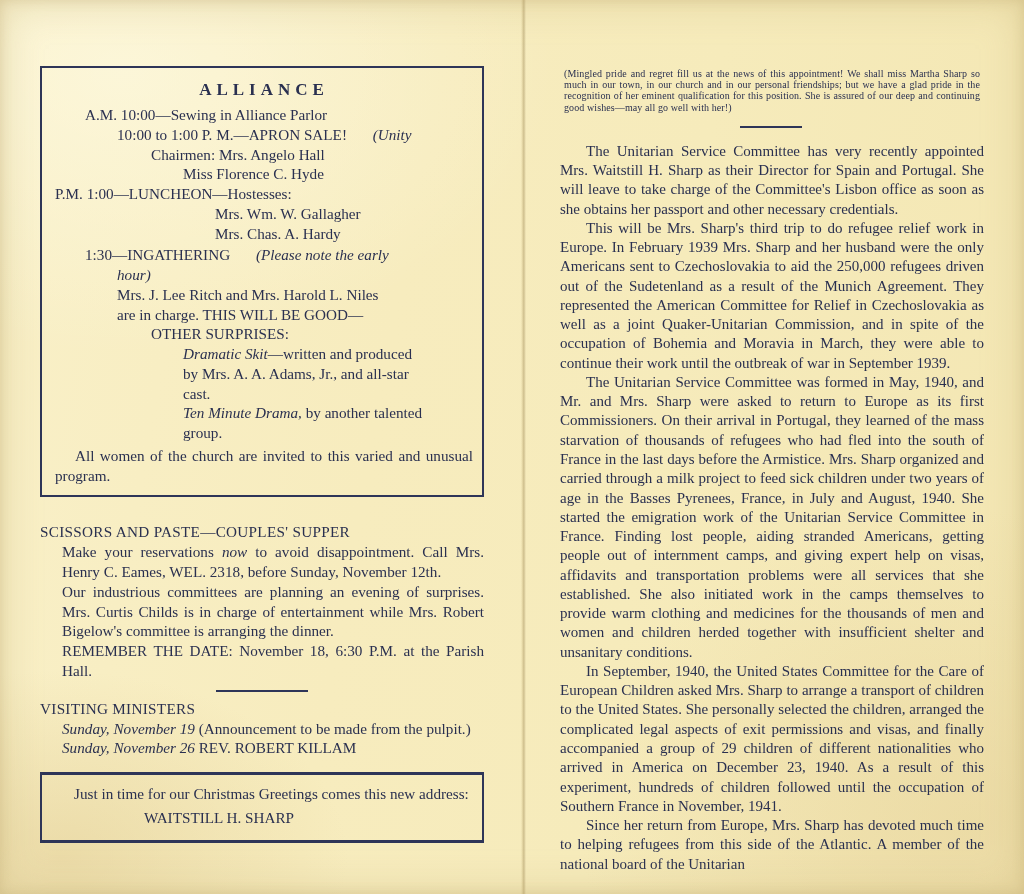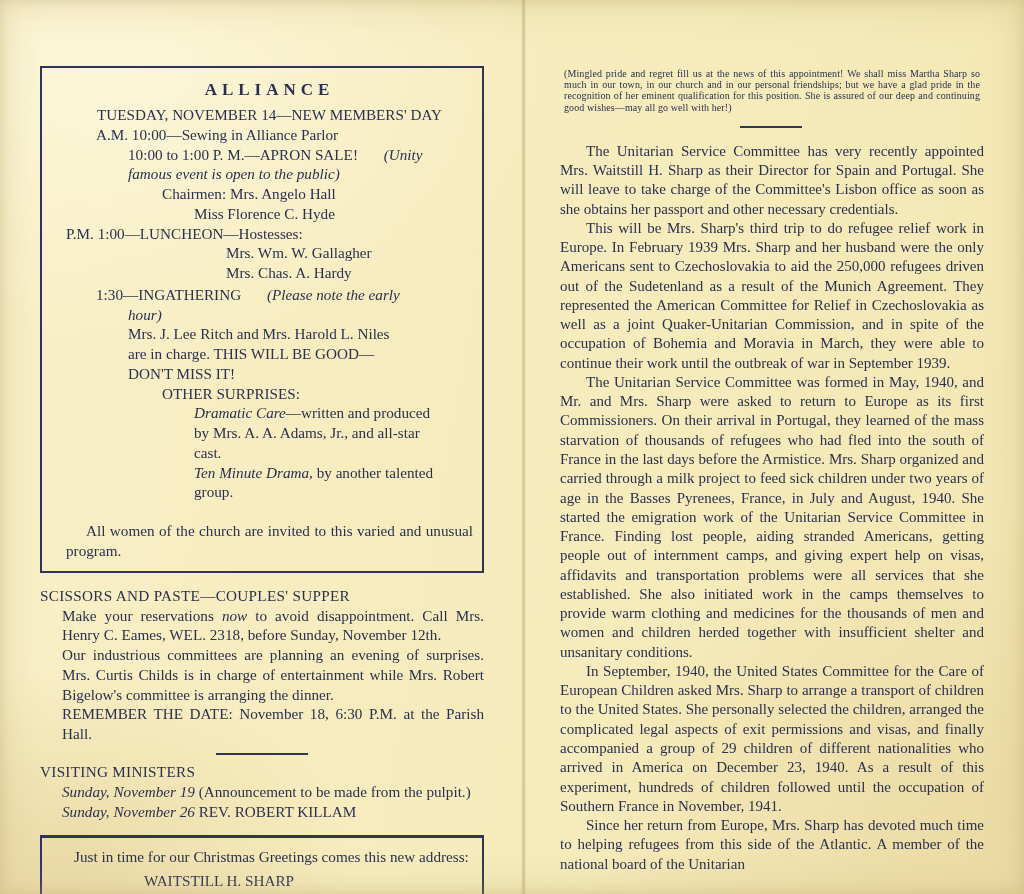--- a/index.html
+++ b/index.html
@@ -48,21 +48,21 @@
     pointer-events: none;
   }
 
   .col { position: absolute; }
 
   
   .col-left { left: 40px; top: 66px; width: 444px; }
 
   .alliance-box {
     border: 2px solid #2e3558;
-    padding: 8px 9px 10px 24px;
+    padding: 8px 9px 10px 13px;
     box-sizing: border-box;
   }
   .alliance-title {
     text-align: center;
     font-size: 17px;
     font-weight: bold;
     letter-spacing: 5px;
     margin: 4px 0 5px 0;
   }
   .ln {
@@ -79,21 +79,21 @@
   .ind4 { padding-left: 128px; }
   .ind5 { padding-left: 160px; }
 
   .para {
     font-size: 15.2px;
     line-height: 1.30;
     text-align: justify;
     margin: 0;
   }
 
-  .sec { margin-top: 14px; }
+  .sec { margin-top: 26px; }
   .sec-head {
     font-size: 15.2px;
     font-weight: normal;
     letter-spacing: 0.3px;
     margin: 0 0 1px 0;
   }
   .sec-body { padding-left: 22px; }
   .sec-body .para { text-align: justify; }
 
   .rule-short {
@@ -143,61 +143,58 @@
 </head>
 <body>
 
 <div class="paper"></div>
 
 <div class="col col-left">
 
   <div class="alliance-box">
     <div class="alliance-title">ALLIANCE</div>
 
-    <div class="ln ctr">TUESDAY, NOVEMBER 14—NEW MEMBERS' DAY</div>
 
     <div class="ln ind1">A.M. 10:00—Sewing in Alliance Parlor</div>
 
     <div class="ln ind2">
       <span>10:00 to 1:00 P. M.—APRON SALE!</span>
       <span class="i" style="padding-left:22px">(Unity</span>
     </div>
-    <div class="ln ind2 i">famous event is open to the public)</div>
 
     <div class="ln ind3">Chairmen:  Mrs. Angelo Hall</div>
     <div class="ln ind4">Miss Florence C. Hyde</div>
 
     <div class="ln">P.M.  1:00—LUNCHEON—Hostesses:</div>
     <div class="ln ind5">Mrs. Wm. W. Gallagher</div>
     <div class="ln ind5">Mrs. Chas. A. Hardy</div>
 
     <div class="ln ind1" style="margin-top:2px">
       <span>1:30—INGATHERING</span>
       <span class="i" style="padding-left:22px">(Please note the early</span>
     </div>
     <div class="ln ind2 i">hour)</div>
 
     <div class="ln ind2">Mrs. J. Lee Ritch and Mrs. Harold L. Niles</div>
     <div class="ln ind2">are in charge.  THIS WILL BE GOOD—</div>
-    <div class="ln ind2">DON'T MISS IT!</div>
 
     <div class="ln ind3">OTHER SURPRISES:</div>
 
     <div class="ln ind4">
-      <span class="i">Dramatic Care</span><span>—written and produced</span>
+      <span class="i">Dramatic Skit</span><span>—written and produced</span>
     </div>
     <div class="ln ind4">by Mrs. A. A. Adams, Jr., and all-star</div>
     <div class="ln ind4">cast.</div>
 
     <div class="ln ind4">
       <span class="i">Ten Minute Drama,</span><span> by another talented</span>
     </div>
     <div class="ln ind4">group.</div>
 
-    <div class="para" style="margin-top:19px; text-indent:20px">All women of the church are invited to this varied and unusual program.</div>
+    <div class="para" style="margin-top:3px; text-indent:20px">All women of the church are invited to this varied and unusual program.</div>
   </div>
 
   <div class="sec">
     <div class="sec-head">SCISSORS AND PASTE—COUPLES' SUPPER</div>
     <div class="sec-body">
       <div class="para"><span>Make your reservations </span><span class="i">now</span><span> to avoid disappointment. Call Mrs. Henry C. Eames, WEL. 2318, before Sunday, November 12th.</span></div>
       <div class="para">Our industrious committees are planning an evening of surprises.  Mrs. Curtis Childs is in charge of entertainment while Mrs. Robert Bigelow's committee is arranging the dinner.</div>
       <div class="para">REMEMBER THE DATE:  November 18, 6:30 P.M. at the Parish Hall.</div>
     </div>
   </div>

